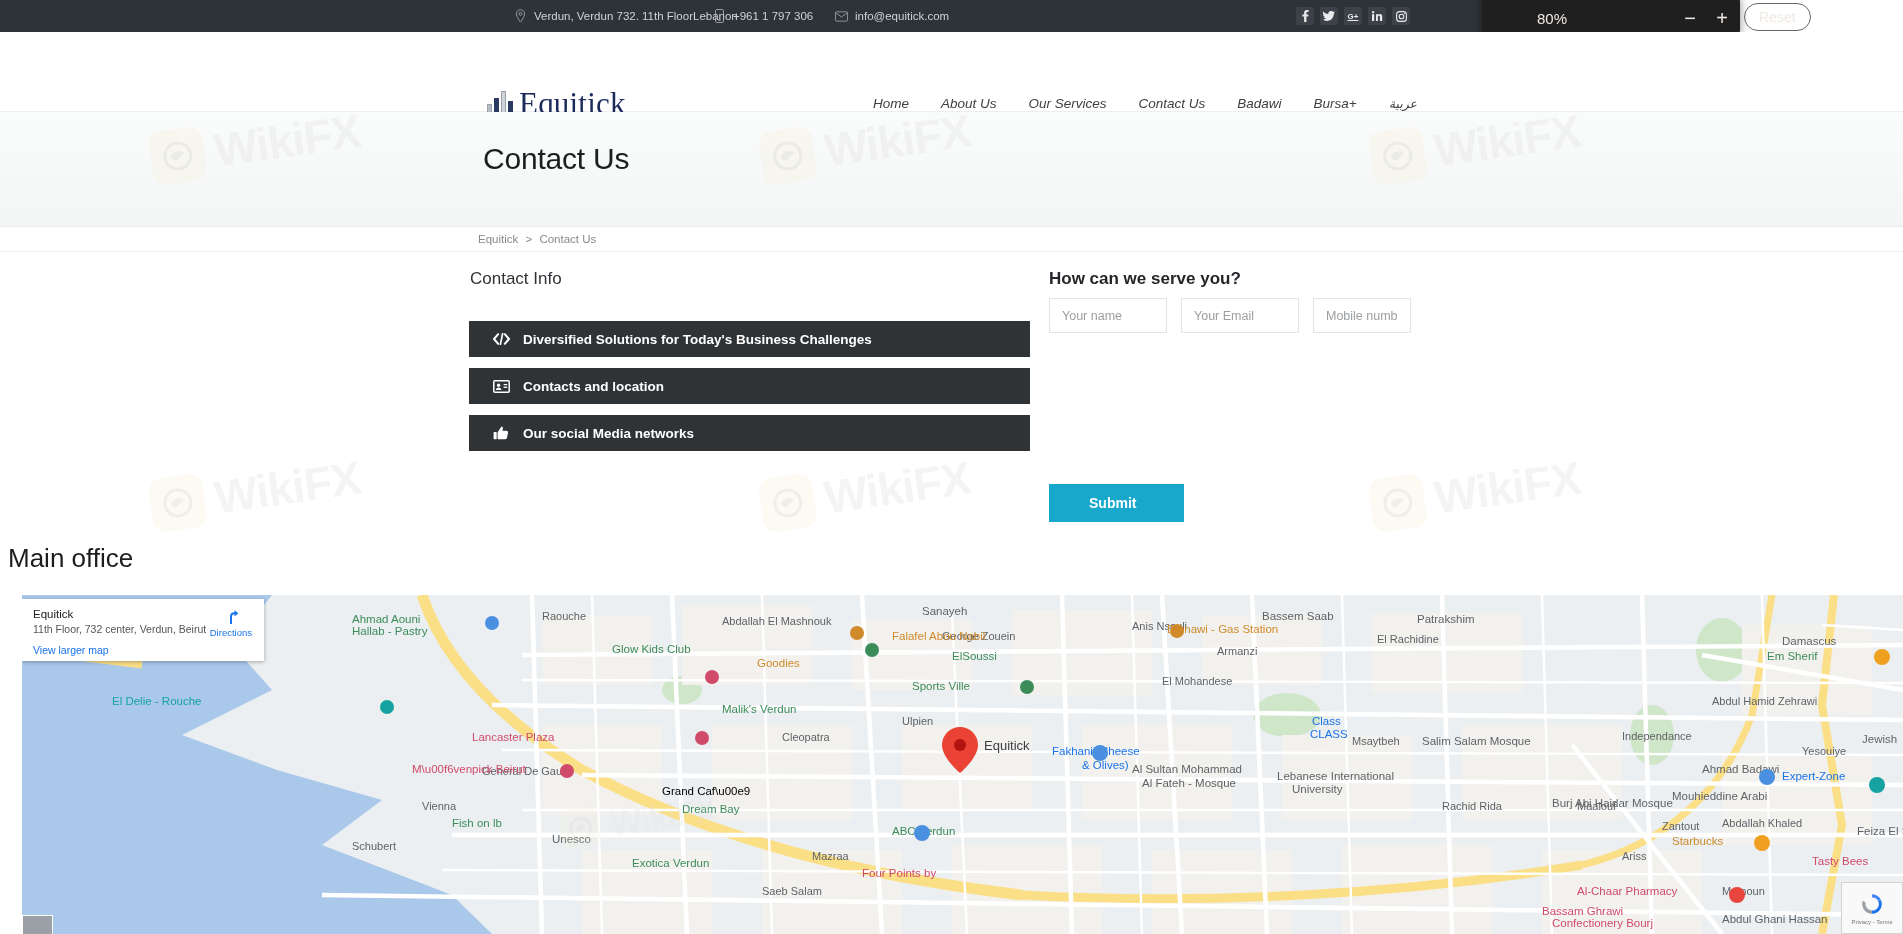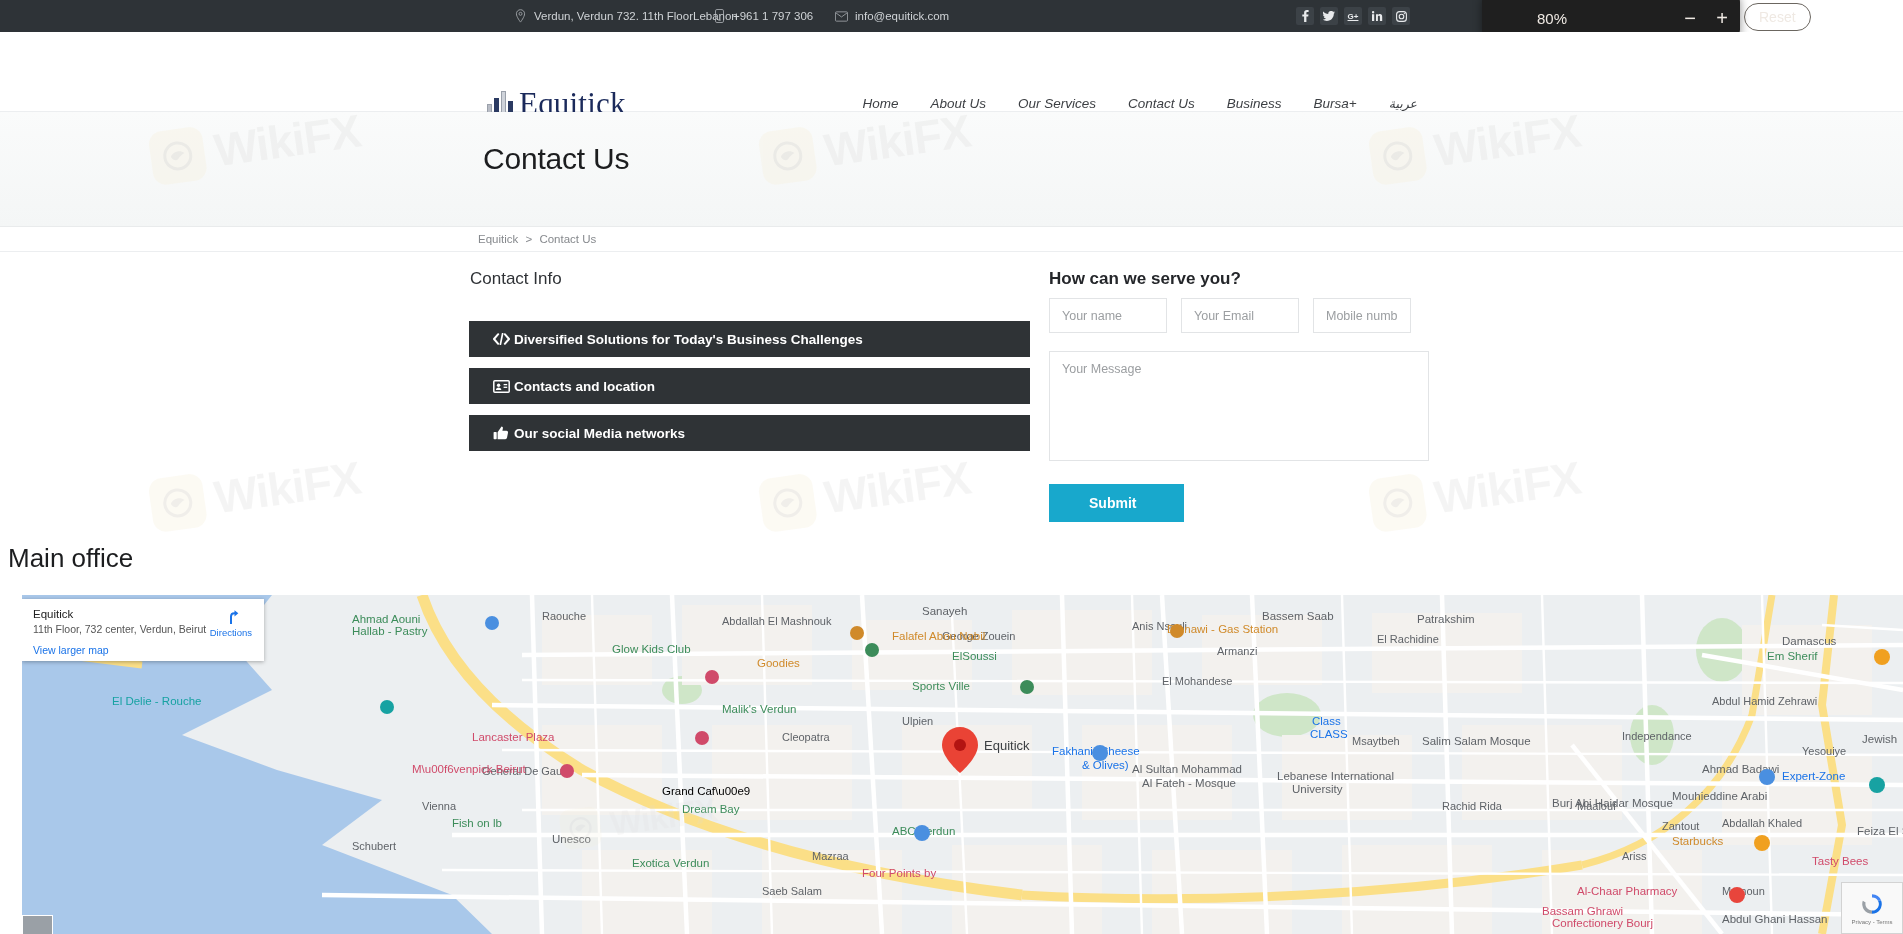--- a/index.html
+++ b/index.html
@@ -85,21 +85,21 @@
   .crumb { position:absolute; left:478px; top:233px; font-size:11.5px; color:#86898d; }
   .crumb .sep { margin:0 4px; }
 
   
   .sec-title {
     position:absolute; left:470px; top:269px; font-size:17px; color:#2f3236; font-weight:400;
   }
   .panels { position:absolute; left:469px; top:321px; width:561px; }
   .panel {
     height:36px; background:#2f3336; margin-bottom:11px;
-    display:flex; align-items:center; padding-left:23px; gap:4px;
+    display:flex; align-items:center; padding-left:23px; gap:13px;
     color:#fff; font-size:13.5px; font-weight:bold; cursor:pointer;
   }
   .panel .picon { display:inline-flex; width:18px; height:16px; align-items:center; justify-content:center; }
   .panel .picon svg { display:block; }
 
   .form-title { position:absolute; left:1049px; top:269px; font-size:17px; color:#24262a; font-weight:bold; }
   .fields { position:absolute; left:1049px; top:298px; display:flex; gap:14px; }
   .fields input {
     height:35px; border:1px solid #e2e4e6; background:#fff; padding:0 12px;
     font-size:12.5px; color:#3a3c3f; font-family:Liberation Sans, sans-serif;
@@ -243,21 +243,21 @@
           <i></i>
           <i></i>
         </span>
       <span class="logo-text">Equitick</span>
     </a>
     <nav class="nav">
       <a href="#">Home</a>
       <a href="#">About Us</a>
       <a href="#">Our Services</a>
       <a href="#">Contact Us</a>
-      <a href="#">Business</a>
+      <a href="#">Badawi</a>
       <a href="#">Bursa+</a>
       <a href="#" class="ar">عربية</a>
     </nav>
   </div>
 
   <div class="hero">
     <h1>Contact Us</h1>
   </div>
   <div class="crumbbar"></div>
   <div class="crumb">
@@ -301,21 +301,20 @@
       <span>Our social Media networks</span>
     </div>
   </div>
 
   <div class="form-title">How can we serve you?</div>
   <div class="fields">
     <input id="f-name" type="text" placeholder="Your name" style="">
     <input id="f-email" type="text" placeholder="Your Email" style="">
     <input id="f-mobile" type="text" placeholder="Mobile number" style="">
   </div>
-  <textarea class="msg" placeholder="Your Message" style=""></textarea>
   <button class="submit">Submit</button>
 
   <div class="office-title">Main office</div>
 
   <div class="mapwrap">
     <svg class="map-svg" viewBox="0 0 1881 339" preserveAspectRatio="none">
       <rect x="0" y="0" width="1881" height="339" fill="#eceff1"></rect>
 
       <path d="M0 0 L250 0 L210 50 L250 95 L160 140 L255 175 L360 205 L300 250 L430 300 L470 339 L0 339 Z" fill="#a9c8ea"></path>
       <path d="M0 0 L120 0 L95 40 L0 70 Z" fill="#a9c8ea"></path>

